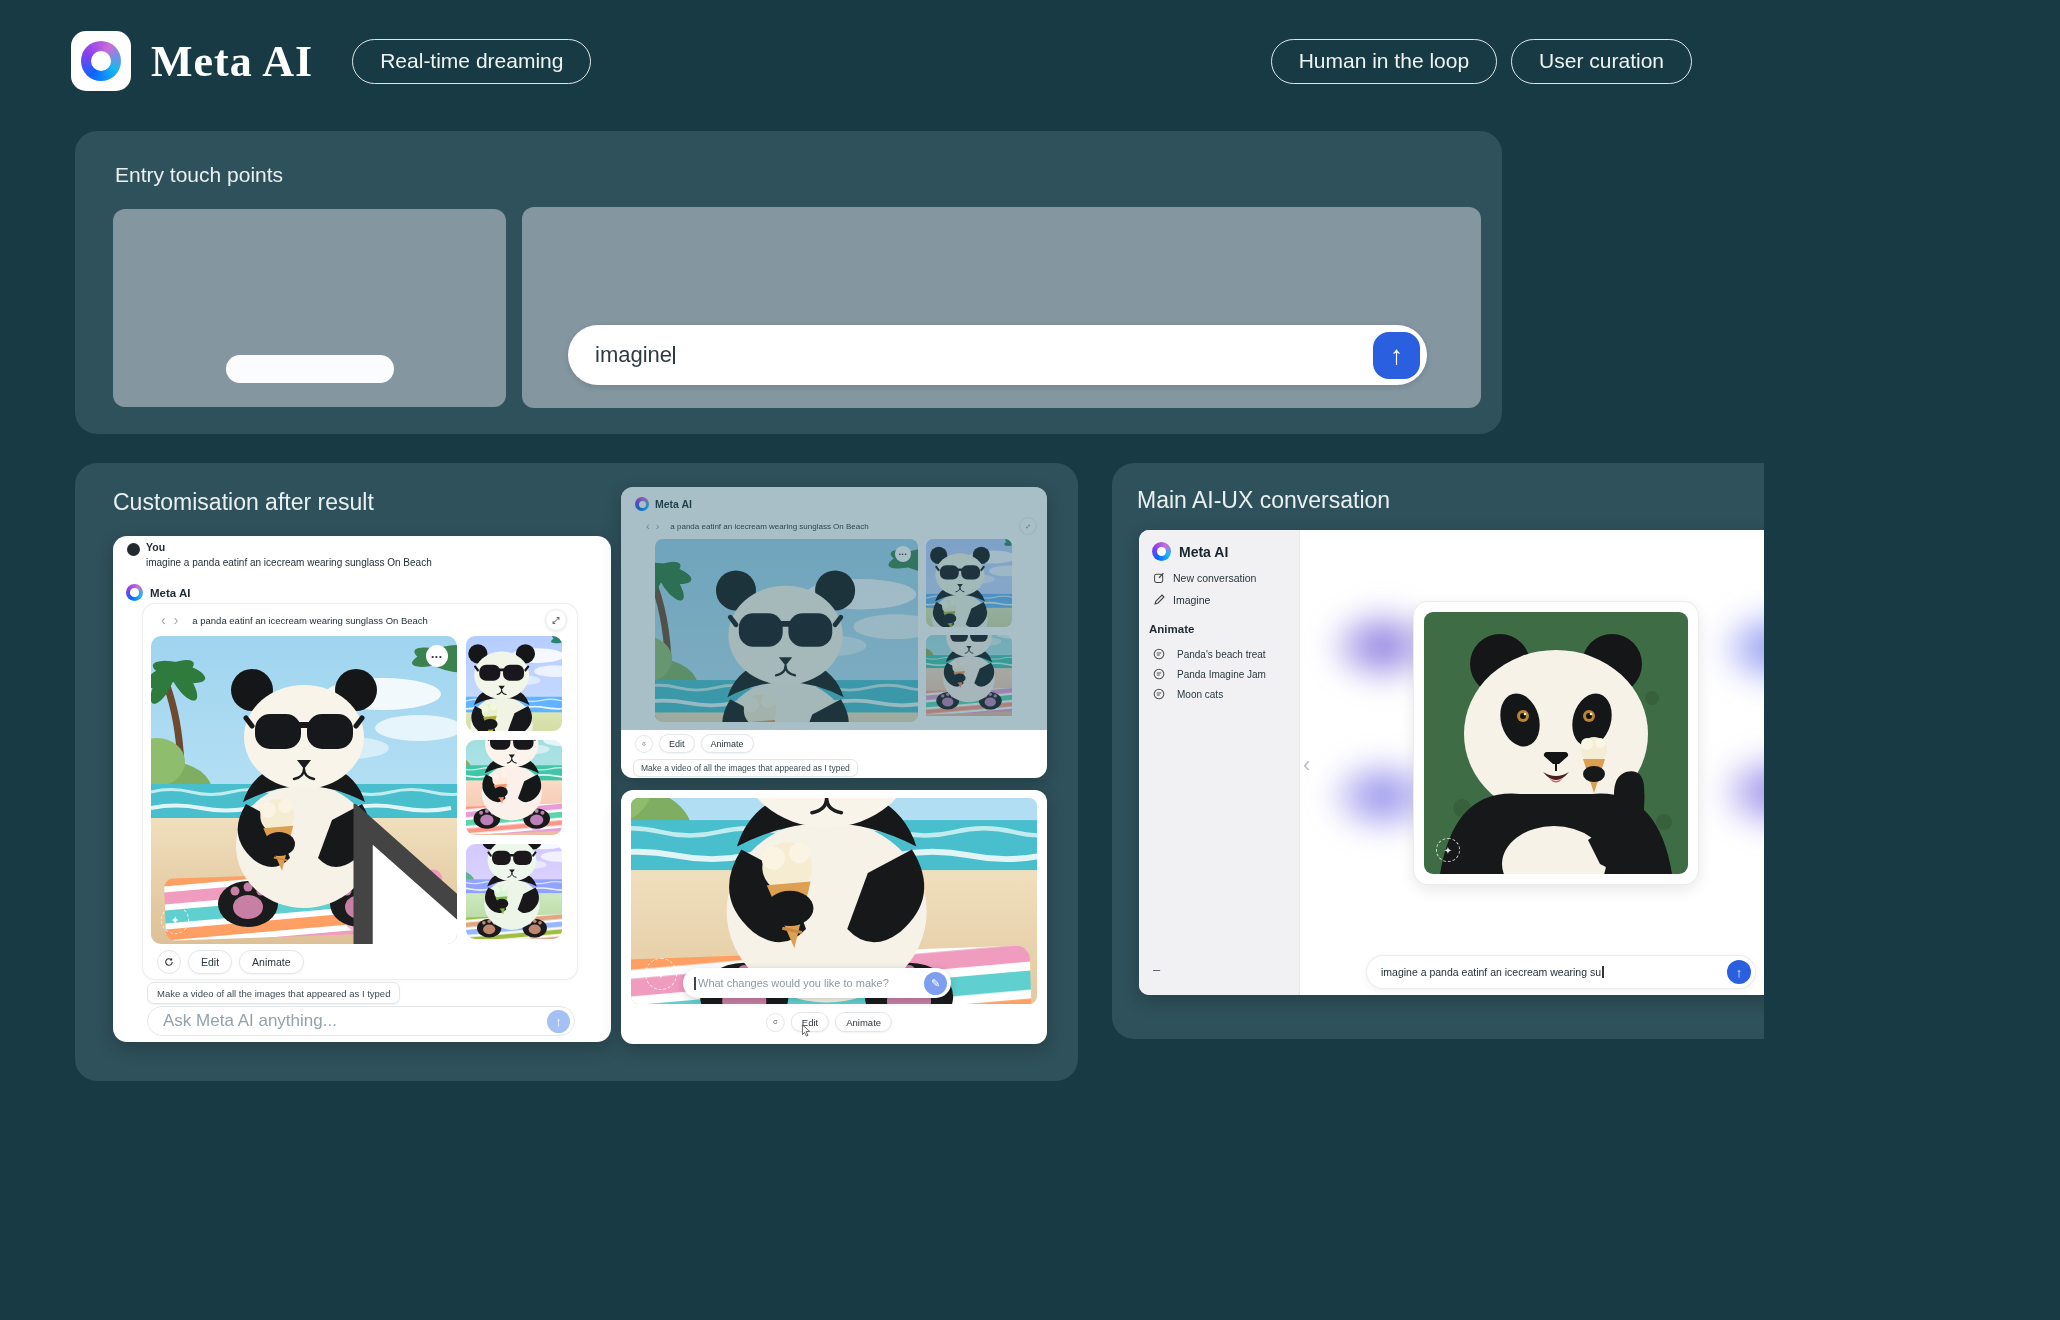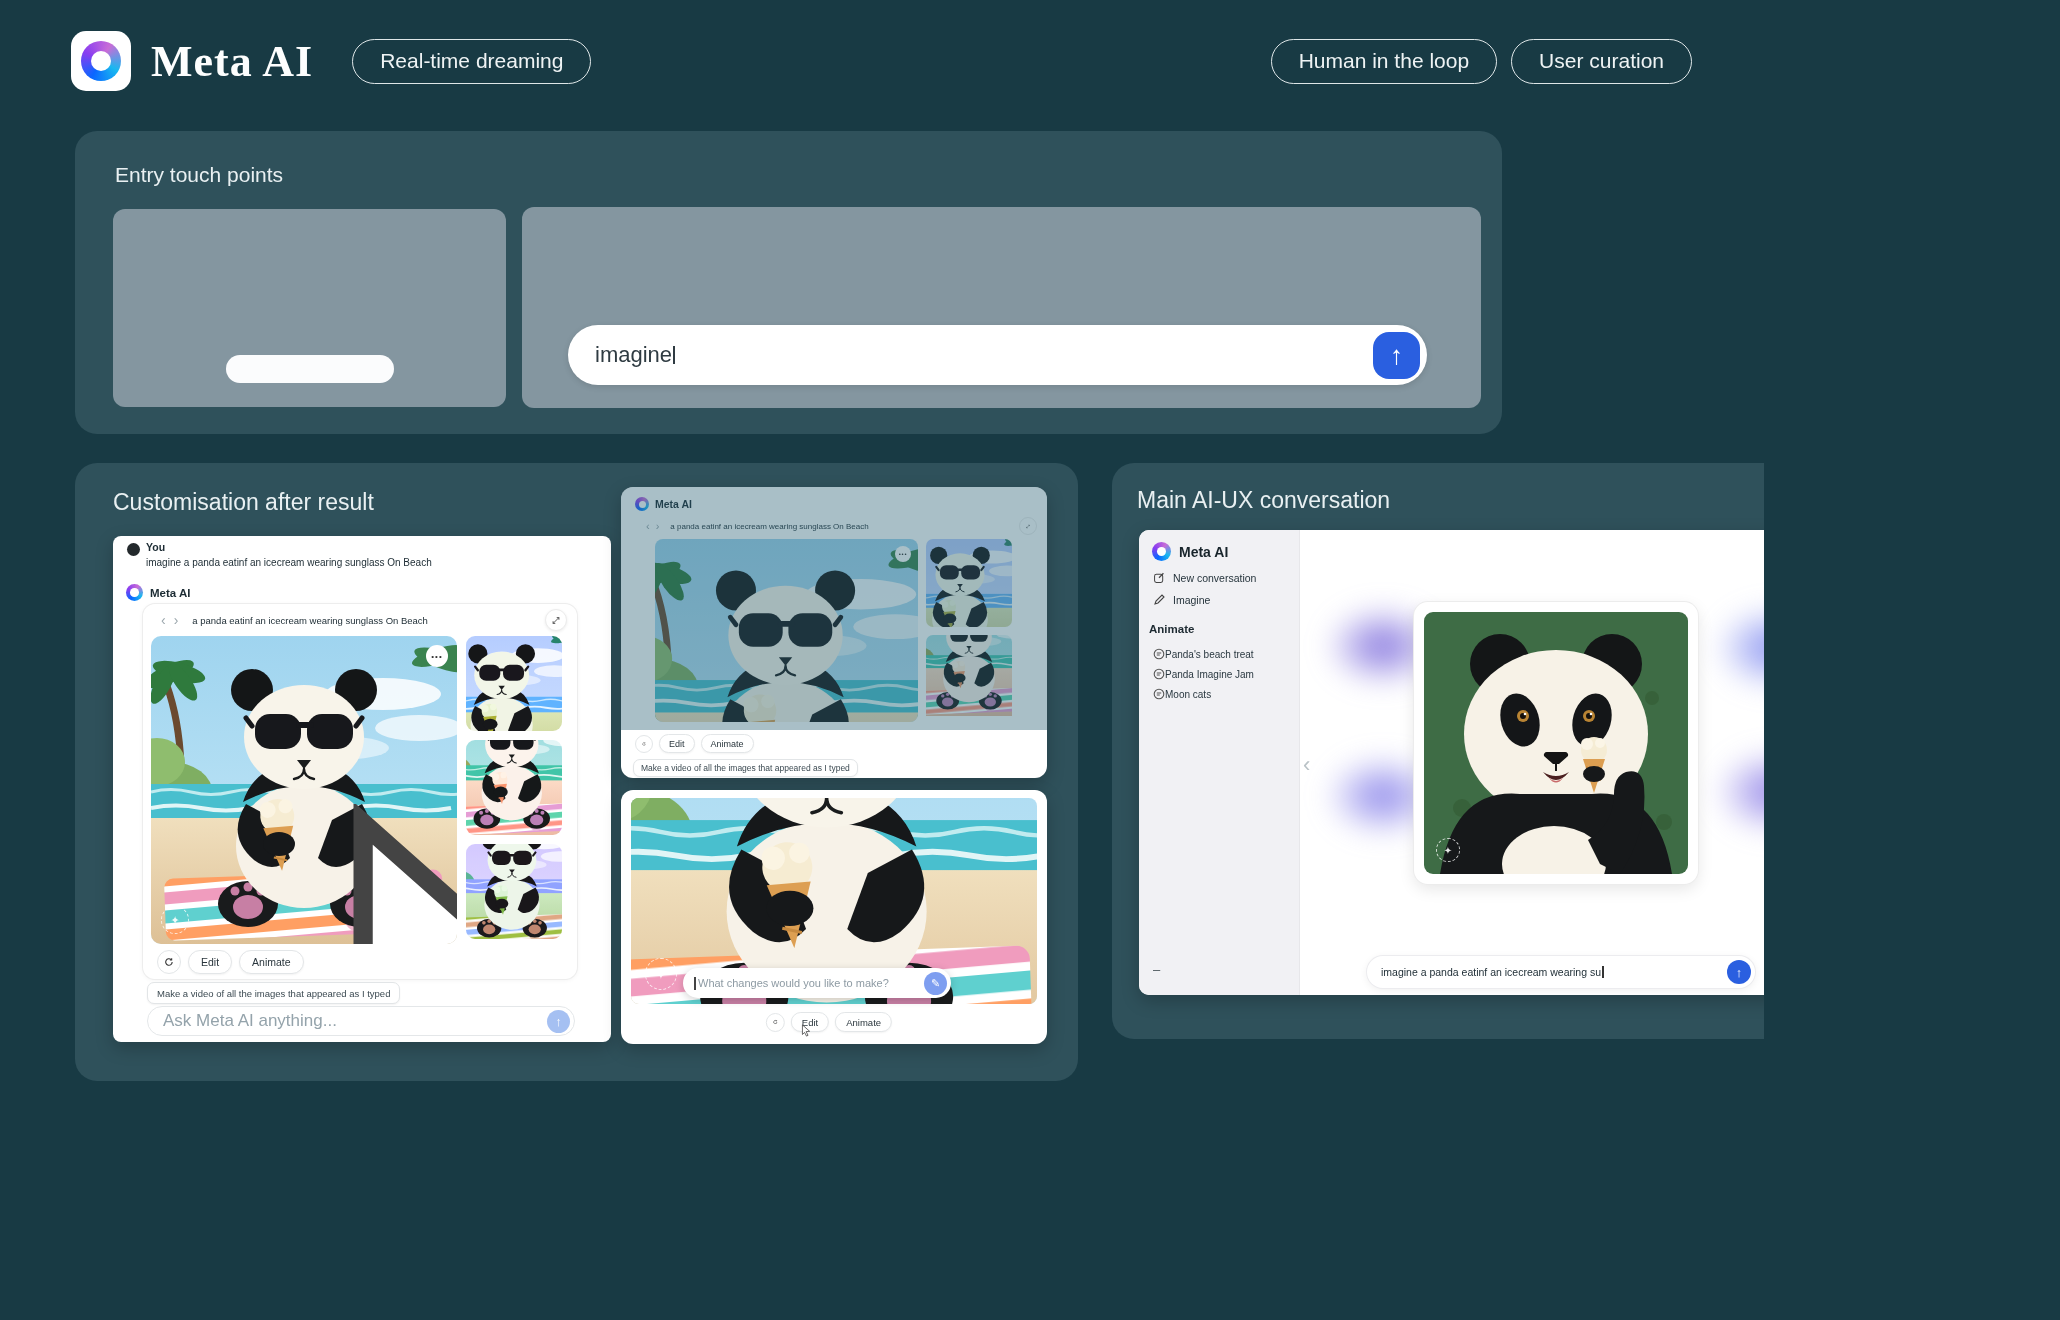--- a/index.html
+++ b/index.html
@@ -36,21 +36,21 @@
              display:flex;align-items:center;padding:0 7px 0 27px;box-sizing:border-box;box-shadow:0 2px 6px rgba(0,0,0,.12);}
   .big-input .txt{font-size:22px;color:#2f3b42;font-weight:500;}
   .caret{display:inline-block;width:2px;height:1.15em;background:#2f3b42;margin-left:1px;vertical-align:-2px;}
   .send-big{margin-left:auto;width:47px;height:47px;border-radius:16px;background:#2a5fe0;border:none;cursor:pointer;
             display:flex;align-items:center;justify-content:center;color:#fff;font-size:26px;font-weight:bold;line-height:1;}
 
   .loading-title{position:absolute;left:42px;top:122px;font-size:23px;color:#f2f6f7;font-weight:500;}
   .loading-sub{position:absolute;left:42px;top:160px;font-size:20px;color:#9db3ba;}
 
   
-  .shot{position:absolute;background:#fff;border-radius:8px;box-shadow:0 6px 18px rgba(0,0,0,.22);overflow:hidden;}
+  .shot{position:absolute;background:#fff;border-radius:14px;box-shadow:0 6px 18px rgba(0,0,0,.22);overflow:hidden;}
   .left-shot{left:38px;top:73px;width:498px;height:506px;}
   .mini-top{left:546px;top:24px;width:426px;height:291px;border-radius:12px;}
   .mini-bottom{left:546px;top:327px;width:426px;height:254px;border-radius:12px;}
 
   .chat-avatar{position:absolute;left:14px;top:7px;width:13px;height:13px;border-radius:50%;background:#23292c;}
   .you-label{position:absolute;left:33px;top:5px;font-size:10.5px;font-weight:bold;color:#1c2b33;}
   .you-msg{position:absolute;left:33px;top:21px;font-size:10px;color:#1c2b33;}
   .asst-ring{position:absolute;left:13px;top:48px;width:17px;height:17px;}
   .asst-label{position:absolute;left:37px;top:51px;font-size:11.5px;font-weight:bold;color:#1c2b33;}
 
@@ -119,21 +119,21 @@
   .mb-actions .pill-btn{height:20px;font-size:9.5px;padding:0 10px;}
 
   
   .app-shot{left:27px;top:67px;width:817px;height:465px;border-radius:10px;display:flex;}
   .sidebar{width:161px;background:#f1f1f4;border-right:1px solid #e7e7ea;position:relative;box-sizing:border-box;flex:none;}
   .sb-brandrow{position:absolute;left:13px;top:12px;display:flex;align-items:center;gap:8px;}
   .sb-brandrow .ring{width:19px;height:19px;}
   .sb-brand{font-size:14px;font-weight:bold;color:#18242b;}
   .sb-item{position:absolute;left:14px;display:flex;align-items:center;gap:8px;font-size:10.5px;color:#26343c;cursor:pointer;}
   .sb-hist-title{position:absolute;left:10px;top:93px;font-size:11.5px;font-weight:bold;color:#1d2a31;}
-  .sb-hitem{position:absolute;left:14px;display:flex;align-items:center;gap:0;font-size:10px;color:#2a3840;cursor:pointer;}
+  .sb-hitem{position:absolute;left:14px;display:flex;align-items:center;gap:12px;font-size:10px;color:#2a3840;cursor:pointer;}
   .sb-collapse{position:absolute;left:14px;bottom:18px;font-size:13px;color:#4a565c;cursor:pointer;}
   .canvas{position:relative;flex:1;background:#fff;overflow:hidden;}
   .blob{position:absolute;filter:blur(13px);border-radius:50%;pointer-events:none;}
   .b1{left:24px;top:74px;width:118px;height:84px;background:radial-gradient(closest-side,rgba(125,108,220,.95),rgba(125,108,220,0));}
   .b2{left:24px;top:224px;width:118px;height:84px;background:radial-gradient(closest-side,rgba(128,122,232,.9),rgba(128,122,232,0));}
   .b3{left:414px;top:74px;width:122px;height:88px;background:radial-gradient(closest-side,rgba(118,130,238,.9),rgba(160,120,230,0));}
   .b4{left:414px;top:218px;width:122px;height:88px;background:radial-gradient(closest-side,rgba(130,115,228,.9),rgba(130,115,228,0));}
   .canvas-chev{position:absolute;left:3px;top:222px;font-size:22px;color:#b9c2c6;cursor:pointer;}
   .result-card{position:absolute;left:114px;top:72px;width:284px;height:282px;background:#fff;border-radius:14px;
                box-shadow:0 0 0 1px #ececec,0 5px 16px rgba(0,0,0,.10);padding:10px;box-sizing:border-box;}

